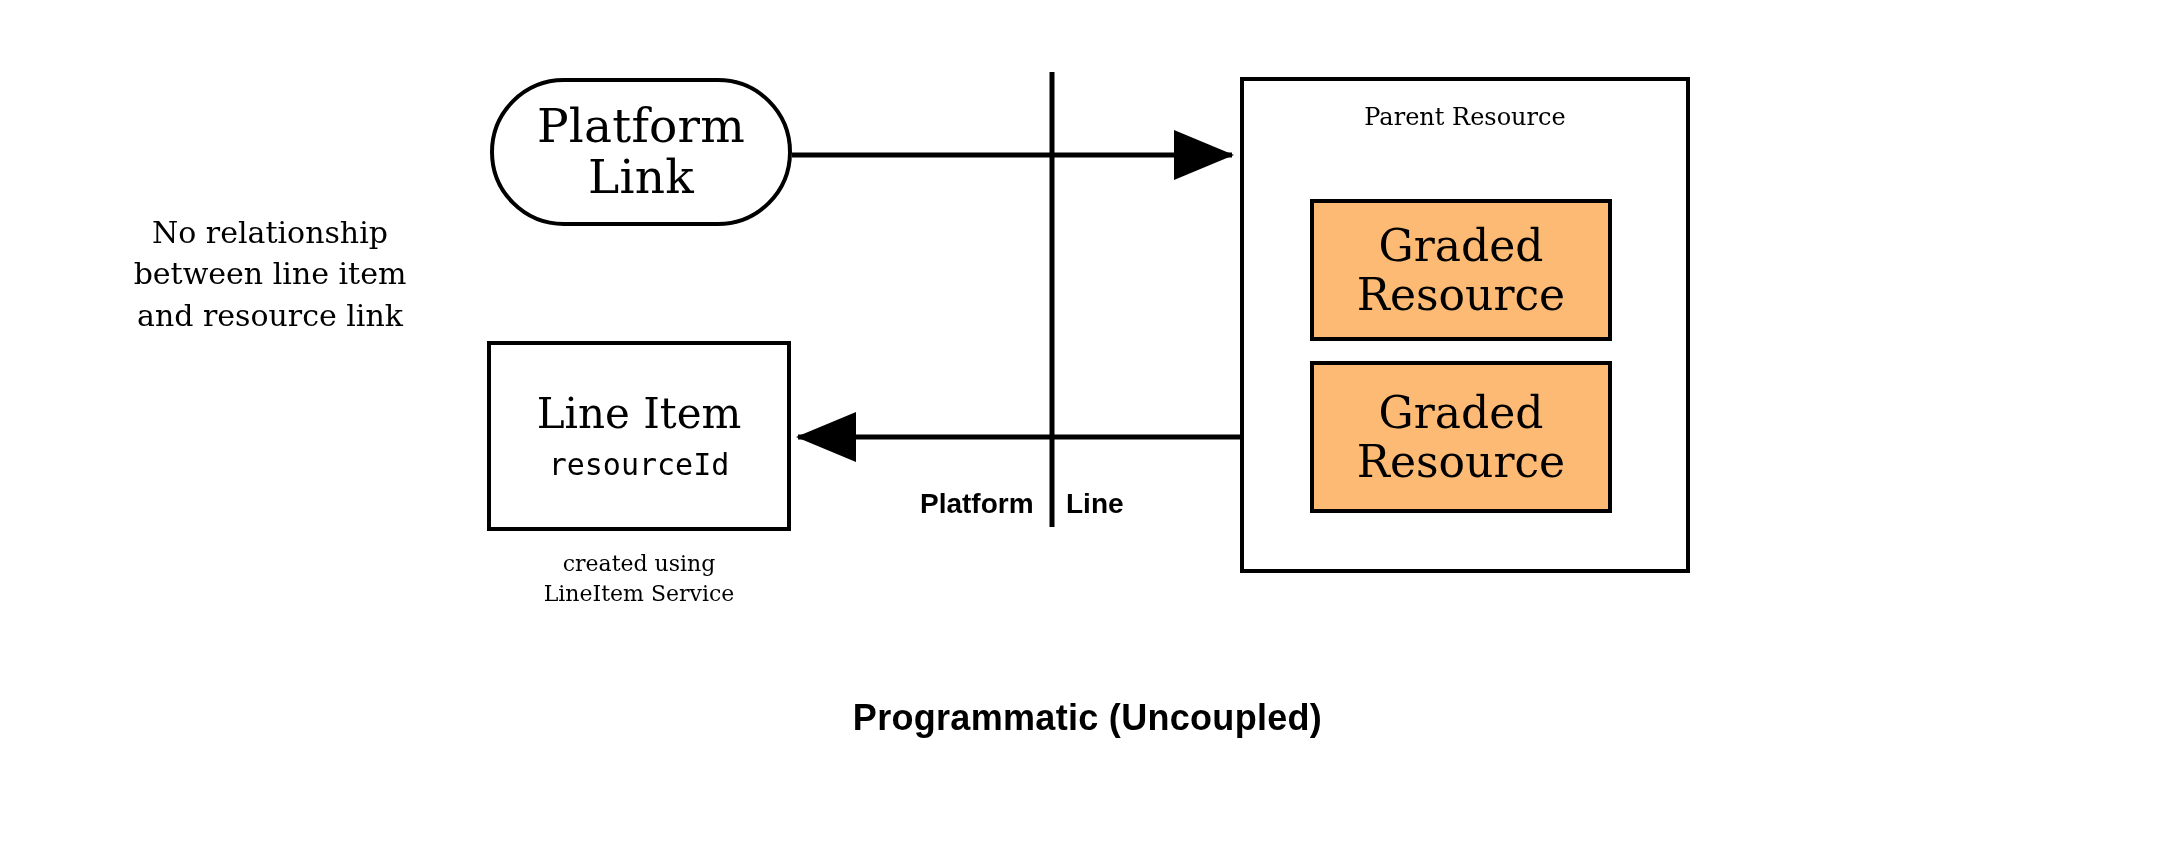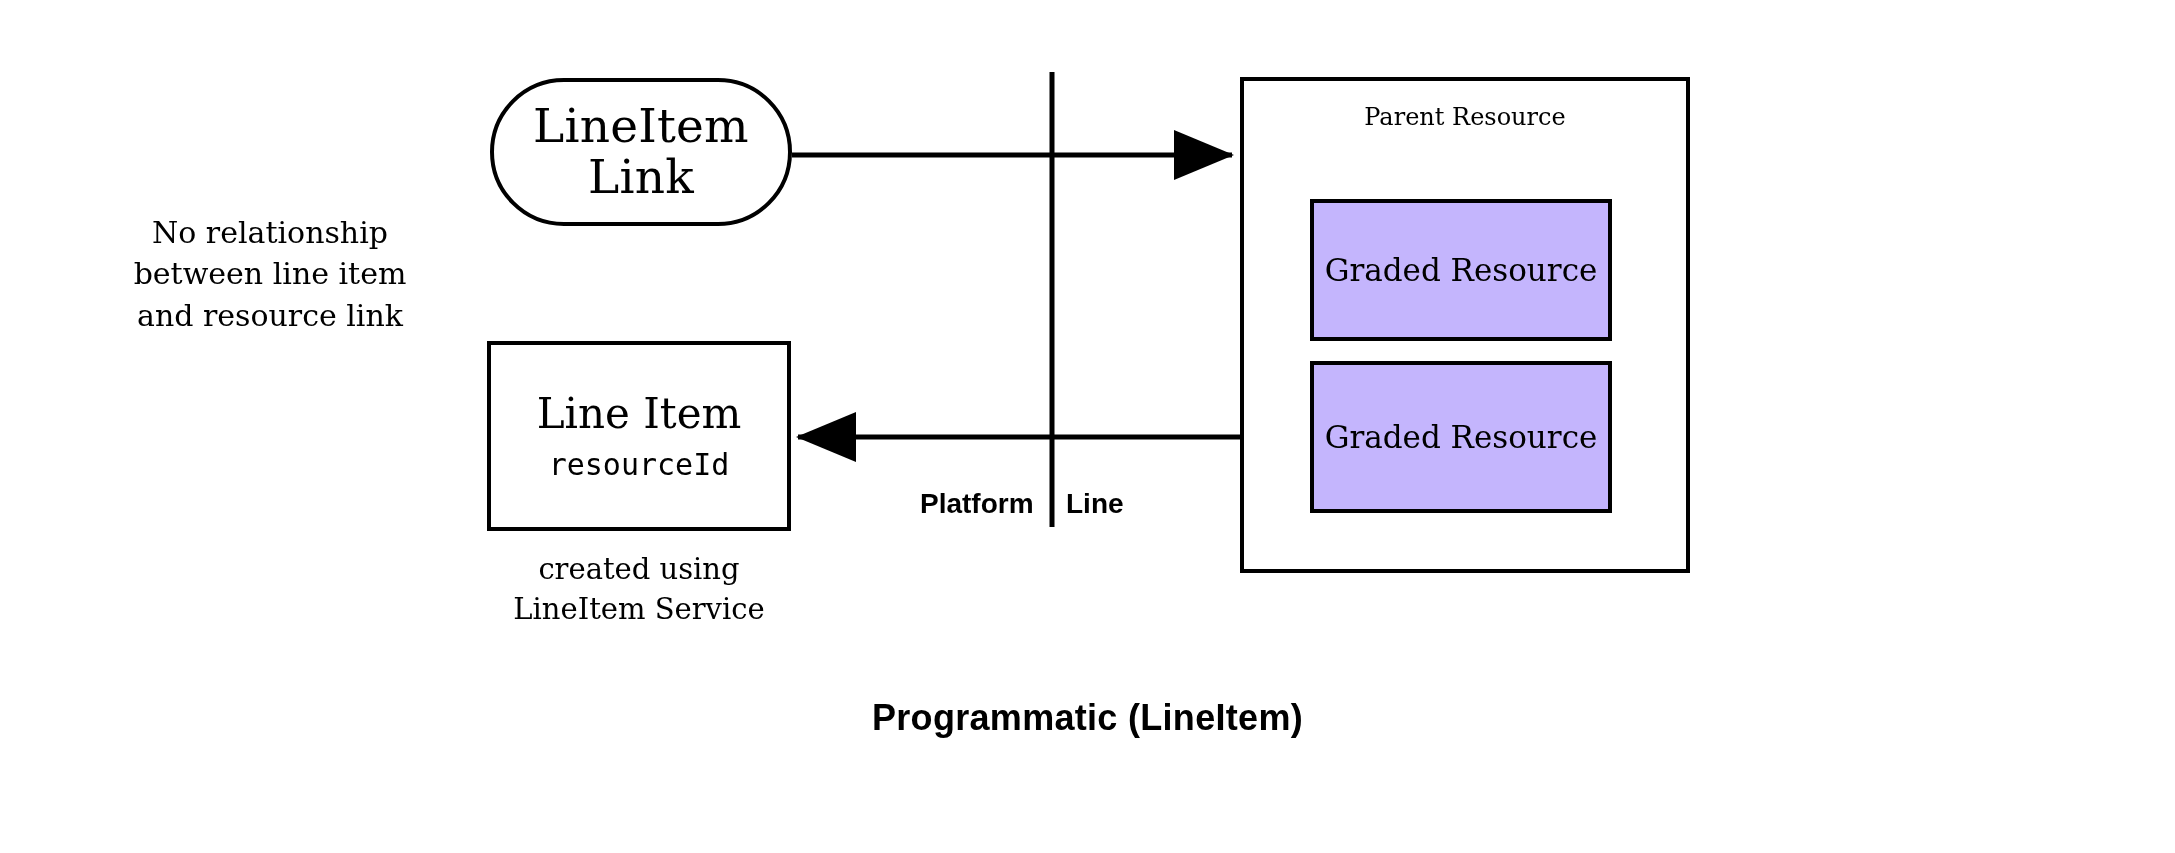--- a/index.html
+++ b/index.html
@@ -84,27 +84,27 @@
   #parent-resource-node .node-title {
     font-family: "DejaVu Serif", serif;
     font-size: 24px;
     line-height: 1.2;
   }
 
   .graded-node {
     position: absolute;
     box-sizing: border-box;
     border: 4px solid #000;
-    background: #c4b5fd;
+    background: #fdba74;
     display: flex;
     align-items: center;
     justify-content: center;
-    text-align: left;
-    font-family: "DejaVu Serif", serif;
-    font-size: 31px;
+    text-align: center;
+    font-family: "DejaVu Serif", serif;
+    font-size: 44px;
     line-height: 1.12;
   }
   #graded-node-1 {
     left: 1310px;
     top: 199px;
     width: 302px;
     height: 142px;
   }
   #graded-node-2 {
     left: 1310px;
@@ -131,21 +131,21 @@
     left: 1735px;
     top: 236px;
     width: 400px;
     text-align: left;
   }
   #line-item-caption {
     left: 487px;
     top: 549px;
     width: 304px;
     text-align: center;
-    font-size: 29px;
+    font-size: 22px;
     line-height: 1.38;
   }
 
   
   .boundary-label {
     position: absolute;
     font-family: "Liberation Sans", sans-serif;
     font-weight: 700;
     font-size: 28px;
     color: #000;
@@ -196,21 +196,21 @@
     <line x1="792" y1="155" x2="1232" y2="155" stroke="#000000" stroke-width="5" marker-end="url(#arrow-right)"></line>
 
     <line x1="1312" y1="437" x2="798" y2="437" stroke="#000000" stroke-width="5" marker-end="url(#arrow-left)"></line>
   </svg>
 
   <div class="annotation" id="left-annotation">No relationship
 between line item
 and resource link</div>
 
   <div class="node" id="resource-link-node">
-    <div class="node-title">LineItem
+    <div class="node-title">Platform
 Link</div>
   </div>
 
   <div class="node" id="line-item-node">
     <div class="node-title">Line Item</div>
     <div class="node-sub">resourceId</div>
   </div>
 
   <div class="annotation" id="line-item-caption">created using
 LineItem Service</div>
@@ -222,15 +222,15 @@
     <div class="node-title">Parent Resource</div>
   </div>
 
   <div class="graded-node" id="graded-node-1">Graded
 Resource</div>
 
   <div class="graded-node" id="graded-node-2">Graded
 Resource</div>
 
 
-  <div id="diagram-caption">Programmatic (LineItem)</div>
+  <div id="diagram-caption">Programmatic (Uncoupled)</div>
 
 </div>
 
 </body></html>

